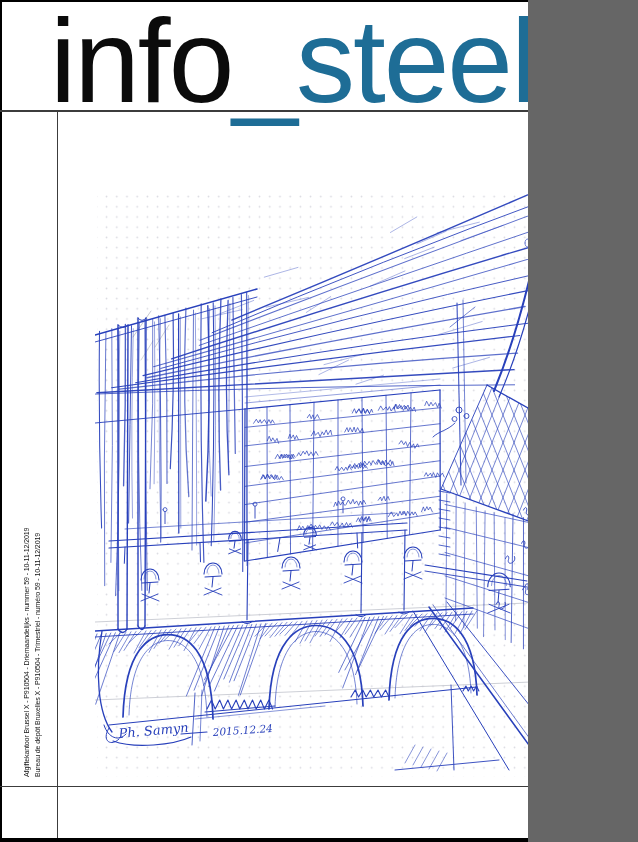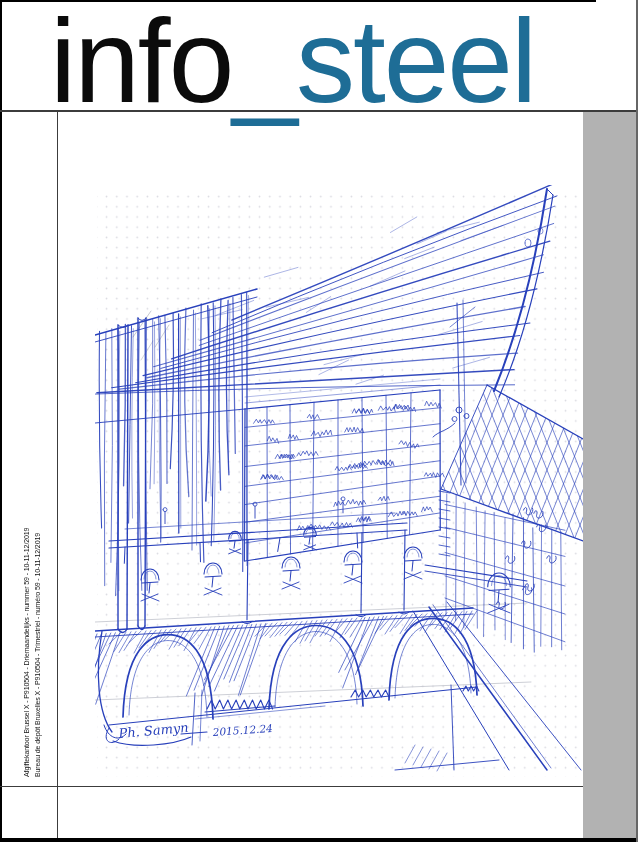--- a/index.html
+++ b/index.html
@@ -1,16 +1,16 @@
 <!DOCTYPE html>
 <html><head>
 <meta charset="utf-8">
 <style>
   html,body{margin:0;padding:0;background:#666;}
-  #page{position:relative;width:636px;height:842px;background:#ffffff;overflow:hidden;
+  #page{position:relative;width:528px;height:842px;background:#ffffff;overflow:hidden;
         font-family:"Liberation Sans", sans-serif;}
   
   .border-top{position:absolute;left:0;top:0;width:596px;height:2px;background:var(--border);}
   .border-left{position:absolute;left:0;top:0;width:2px;height:842px;background:var(--border);}
   .border-bottom{position:absolute;left:0;top:838px;width:638px;height:4px;background:var(--border);}
   .rule-top{position:absolute;left:0;top:110px;width:638px;height:1.5px;background:var(--rule);}
   .rule-bottom{position:absolute;left:0;top:786px;width:638px;height:1.2px;background:var(--rule);}
   .divider-left{position:absolute;left:57px;top:111px;width:1px;height:727px;background:var(--rule);}
   
   #masthead{position:absolute;left:50px;top:2px;font-size:118px;line-height:1;

